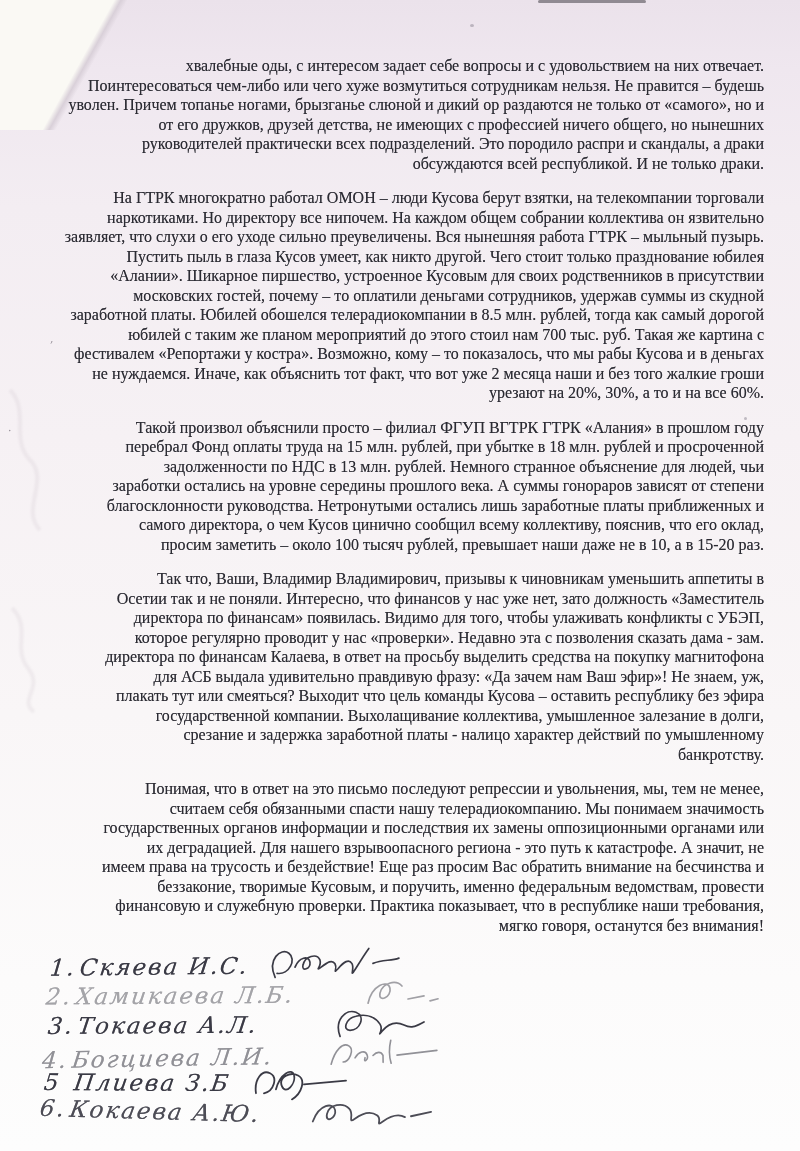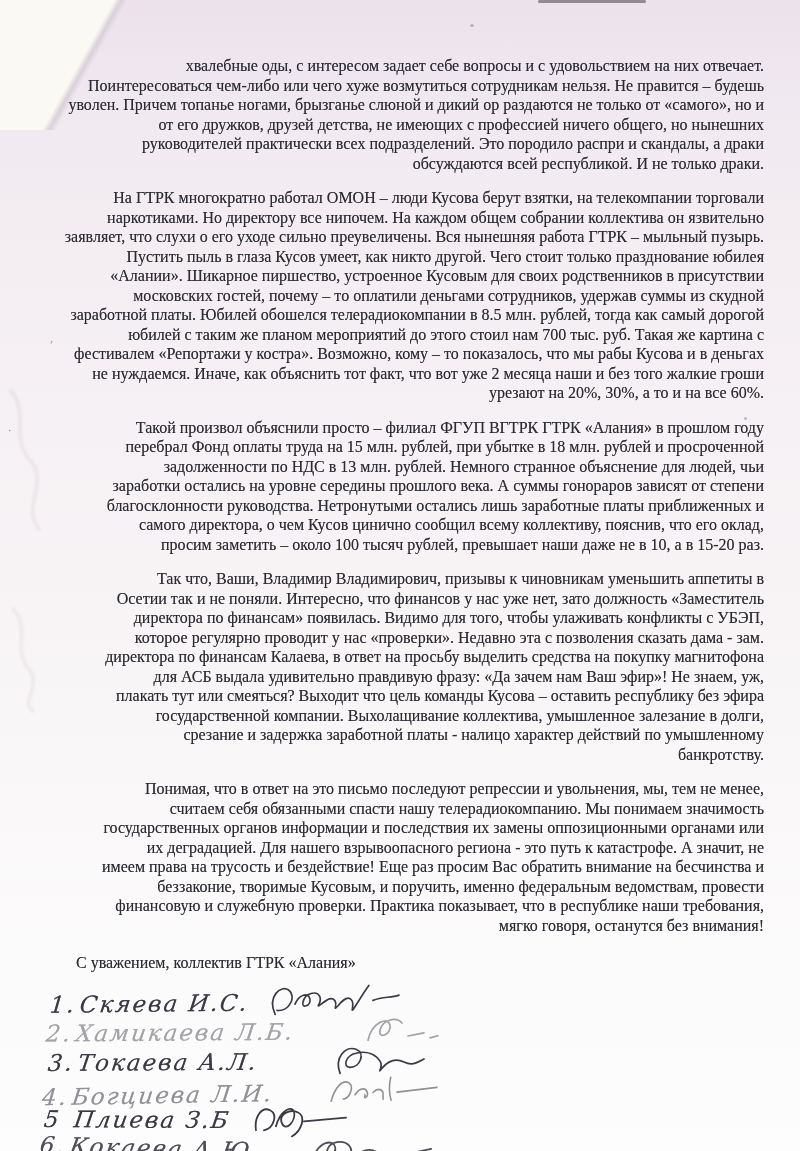--- a/index.html
+++ b/index.html
@@ -75,21 +75,20 @@
   </svg>
 
   <div class="content">
 
     <p class="para">хвалебные оды, с интересом задает себе вопросы и с удовольствием на них отвечает. Поинтересоваться чем-либо или чего хуже возмутиться сотрудникам нельзя. Не правится – будешь уволен. Причем топанье ногами, брызганье слюной и дикий ор раздаются не только от «самого», но и от его дружков, друзей детства, не имеющих с профессией ничего общего, но нынешних руководителей практически всех подразделений. Это породило распри и скандалы, а драки обсуждаются всей республикой. И не только драки.</p>
     <p class="para">На ГТРК многократно работал ОМОН – люди Кусова берут взятки, на телекомпании торговали наркотиками. Но директору все нипочем. На каждом общем собрании коллектива он язвительно заявляет, что слухи о его уходе сильно преувеличены. Вся нынешняя работа ГТРК – мыльный пузырь. Пустить пыль в глаза Кусов умеет, как никто другой. Чего стоит только празднование юбилея «Алании». Шикарное пиршество, устроенное Кусовым для своих родственников в присутствии московских гостей, почему – то оплатили деньгами сотрудников, удержав суммы из скудной заработной платы. Юбилей обошелся телерадиокомпании в 8.5 млн. рублей, тогда как самый дорогой юбилей с таким же планом мероприятий до этого стоил нам 700 тыс. руб.  Такая же картина с фестивалем «Репортажи у костра». Возможно, кому – то показалось, что мы рабы Кусова и в деньгах не нуждаемся. Иначе, как объяснить тот факт, что вот уже 2 месяца наши и без того жалкие гроши урезают на 20%, 30%, а то и на все 60%.</p>
     <p class="para indent">Такой произвол объяснили просто – филиал ФГУП ВГТРК ГТРК «Алания» в прошлом году перебрал Фонд оплаты труда на 15 млн. рублей, при убытке в 18 млн. рублей и просроченной задолженности по НДС в 13 млн. рублей. Немного странное объяснение для людей, чьи заработки остались на уровне середины прошлого века. А суммы гонораров зависят от степени благосклонности руководства. Нетронутыми остались лишь заработные платы приближенных и самого директора, о чем Кусов цинично сообщил всему коллективу, пояснив, что его оклад, просим заметить – около 100 тысяч рублей, превышает наши даже не в 10, а в 15-20 раз.</p>
     <p class="para indent">Так что, Ваши, Владимир Владимирович, призывы к чиновникам уменьшить аппетиты в Осетии так и не поняли. Интересно, что финансов у нас уже нет, зато должность «Заместитель директора по финансам» появилась. Видимо для того, чтобы улаживать конфликты с УБЭП, которое регулярно проводит у нас «проверки». Недавно эта с позволения сказать дама - зам. директора по финансам Калаева, в ответ на просьбу выделить средства на покупку магнитофона для АСБ выдала удивительно правдивую фразу: «Да зачем нам Ваш эфир»! Не знаем, уж, плакать тут или смеяться? Выходит что цель команды Кусова – оставить республику без эфира государственной компании. Выхолащивание коллектива, умышленное залезание в долги, срезание и задержка заработной платы - налицо характер действий по умышленному банкротству.</p>
     <p class="para indent">Понимая, что в ответ на это письмо последуют репрессии и увольнения, мы, тем не менее, считаем себя обязанными спасти нашу телерадиокомпанию. Мы понимаем значимость государственных органов информации и последствия их замены оппозиционными органами или их деградацией. Для нашего взрывоопасного региона - это путь к катастрофе. А значит, не имеем права на трусость и бездействие! Еще раз просим Вас обратить внимание на бесчинства и беззаконие, творимые Кусовым, и поручить, именно федеральным ведомствам, провести финансовую и служебную проверки. Практика показывает, что в республике наши требования, мягко говоря, останутся без внимания!</p>
 
-    <div class="closing">С уважением, коллектив ГТРК «Алания»</div>
 
     <div class="signatures">
 
       <div class="sig-row sig-r1">
         <span class="sig-num">1.</span>
         <span class="sig-name">Скяева И.С.</span>
         <svg class="sig-flourish" width="150" height="42" viewBox="0 0 150 42">
           <path d="M12 32 C4 14 18 2 26 8 C34 14 26 30 14 28 M32 22 C36 12 46 10 47 17 C48 24 38 27 40 20 C42 11 54 8 57 15 C59 21 52 26 57 23 C64 18 69 14 72 19 C75 24 69 30 75 24 C81 17 86 14 89 19 C92 24 85 36 94 22 C99 14 103 8 106 4 M110 19 C120 15 128 17 136 14" stroke="#3a3a45" fill="none" stroke-width="1.7" stroke-linecap="round"></path>
         </svg>
       </div>

